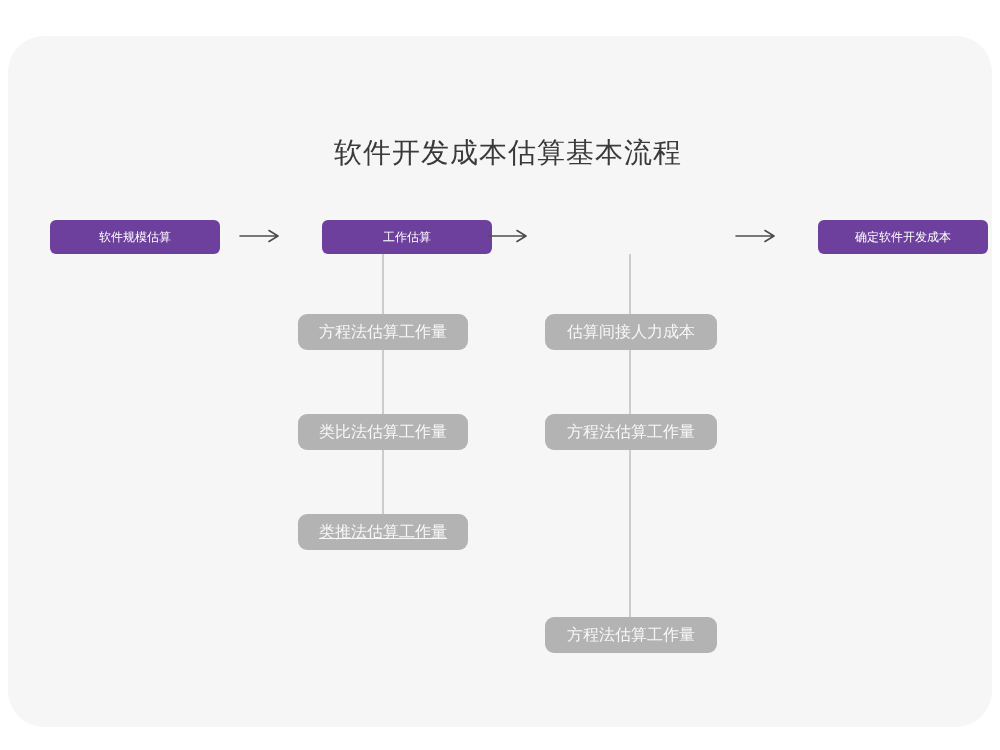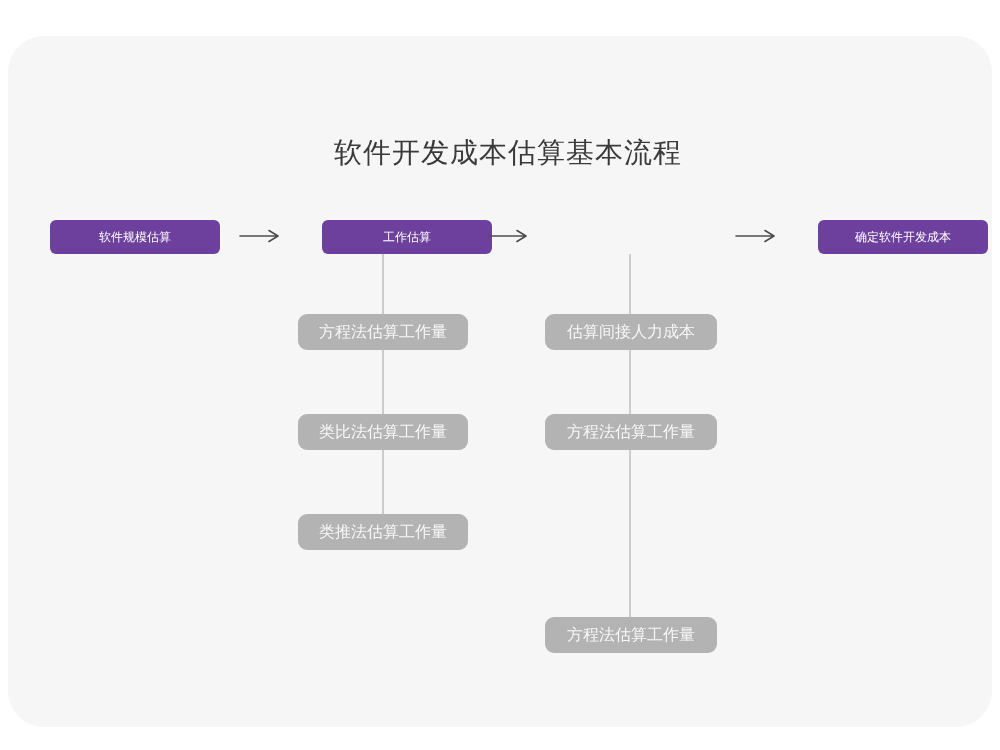--- a/index.html
+++ b/index.html
@@ -82,21 +82,21 @@
   .pos-main-1{ left:306px;margin-left:8px; }
   .pos-main-2{ left:538px; }
   .pos-main-3{ left:786px;margin-left:24px; }
   .pos-arrow-0{ left:230px; }
   .pos-arrow-1{ left:478px; }
   .pos-arrow-2{ left:726px; }
   .col-work{ left:290px; }
   .col-cost{ left:537px; width:172px; }
   .row-0{ top:278px; }
   .row-1{ top:378px; }
-  .row-2{ top:478px; }
+  .row-2{ top:478px;text-decoration:underline; }
   .row-3{ top:581px; }
 </style>
 </head>
 <body>
 
 <div class="card">
 
   <h1 class="title">软件开发成本估算基本流程</h1>
 
   <div class="vline vline-work"></div>

